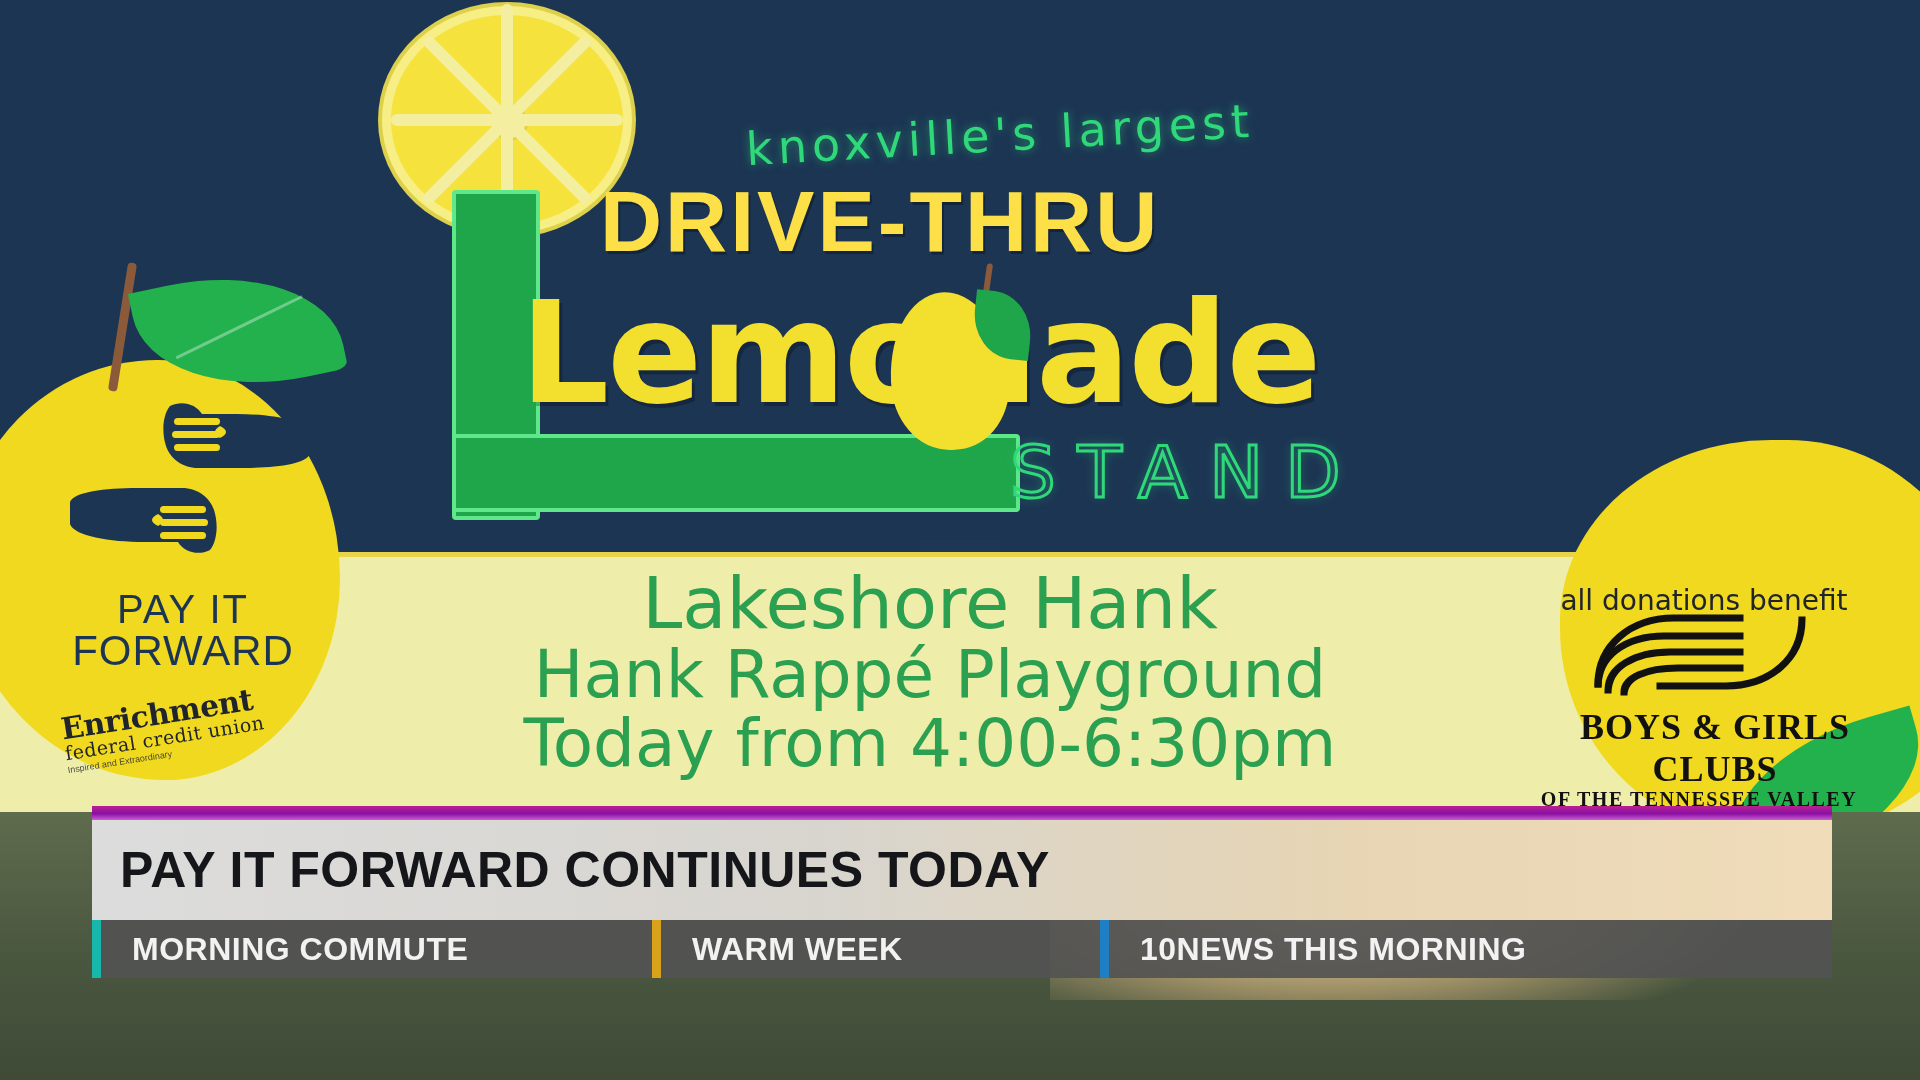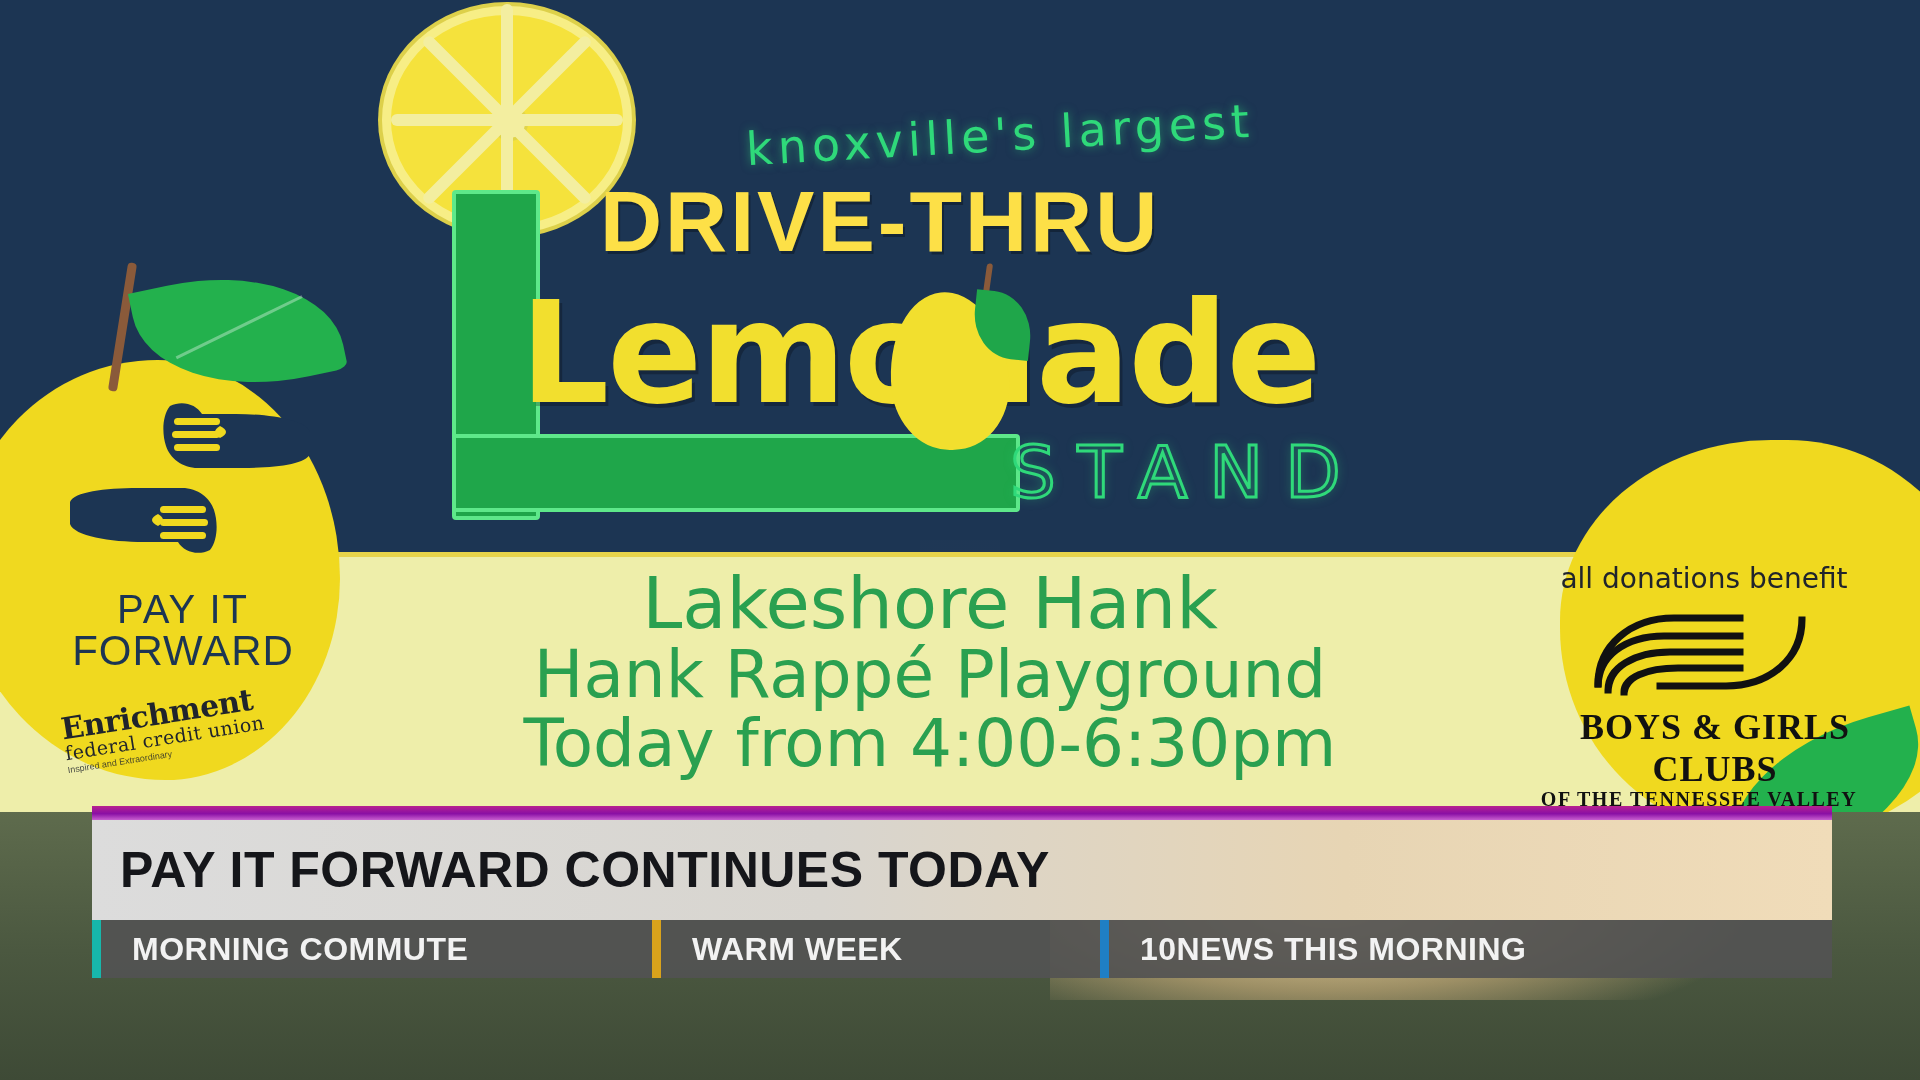--- a/index.html
+++ b/index.html
@@ -162,21 +162,21 @@
   
   .bg-lemon{
     position:absolute;right:-70px;top:440px;width:430px;height:400px;
     background:#f0d91f;border-radius:50% 48% 52% 50%/46% 54% 46% 54%;
   }
   .bg-leaf{
     position:absolute;right:-10px;bottom:-40px;width:210px;height:120px;
     background:#23b14d;border-radius:80% 0 80% 0;transform:rotate(-16deg);
   }
   .donations{
-    position:absolute;right:36px;top:562px;width:360px;text-align:center;
+    position:absolute;right:36px;top:584px;width:360px;text-align:center;
     font-family:"DejaVu Sans", sans-serif;font-size:28px;color:#20242c;z-index:5;
     white-space:nowrap;
   }
   .bgc-mark{position:absolute;right:110px;top:606px;width:220px;height:92px;z-index:5;}
   .bgc-name{
     position:absolute;right:16px;top:706px;width:410px;text-align:center;z-index:5;
     font-family:"Liberation Serif", serif;font-weight:bold;color:#111;
   }
   .bgc-name .n1{font-size:36px;display:block;letter-spacing:1px;margin-left:32px;}
   .bgc-name .n2{font-size:20px;display:block;letter-spacing:1.5px;margin-top:-2px;}

